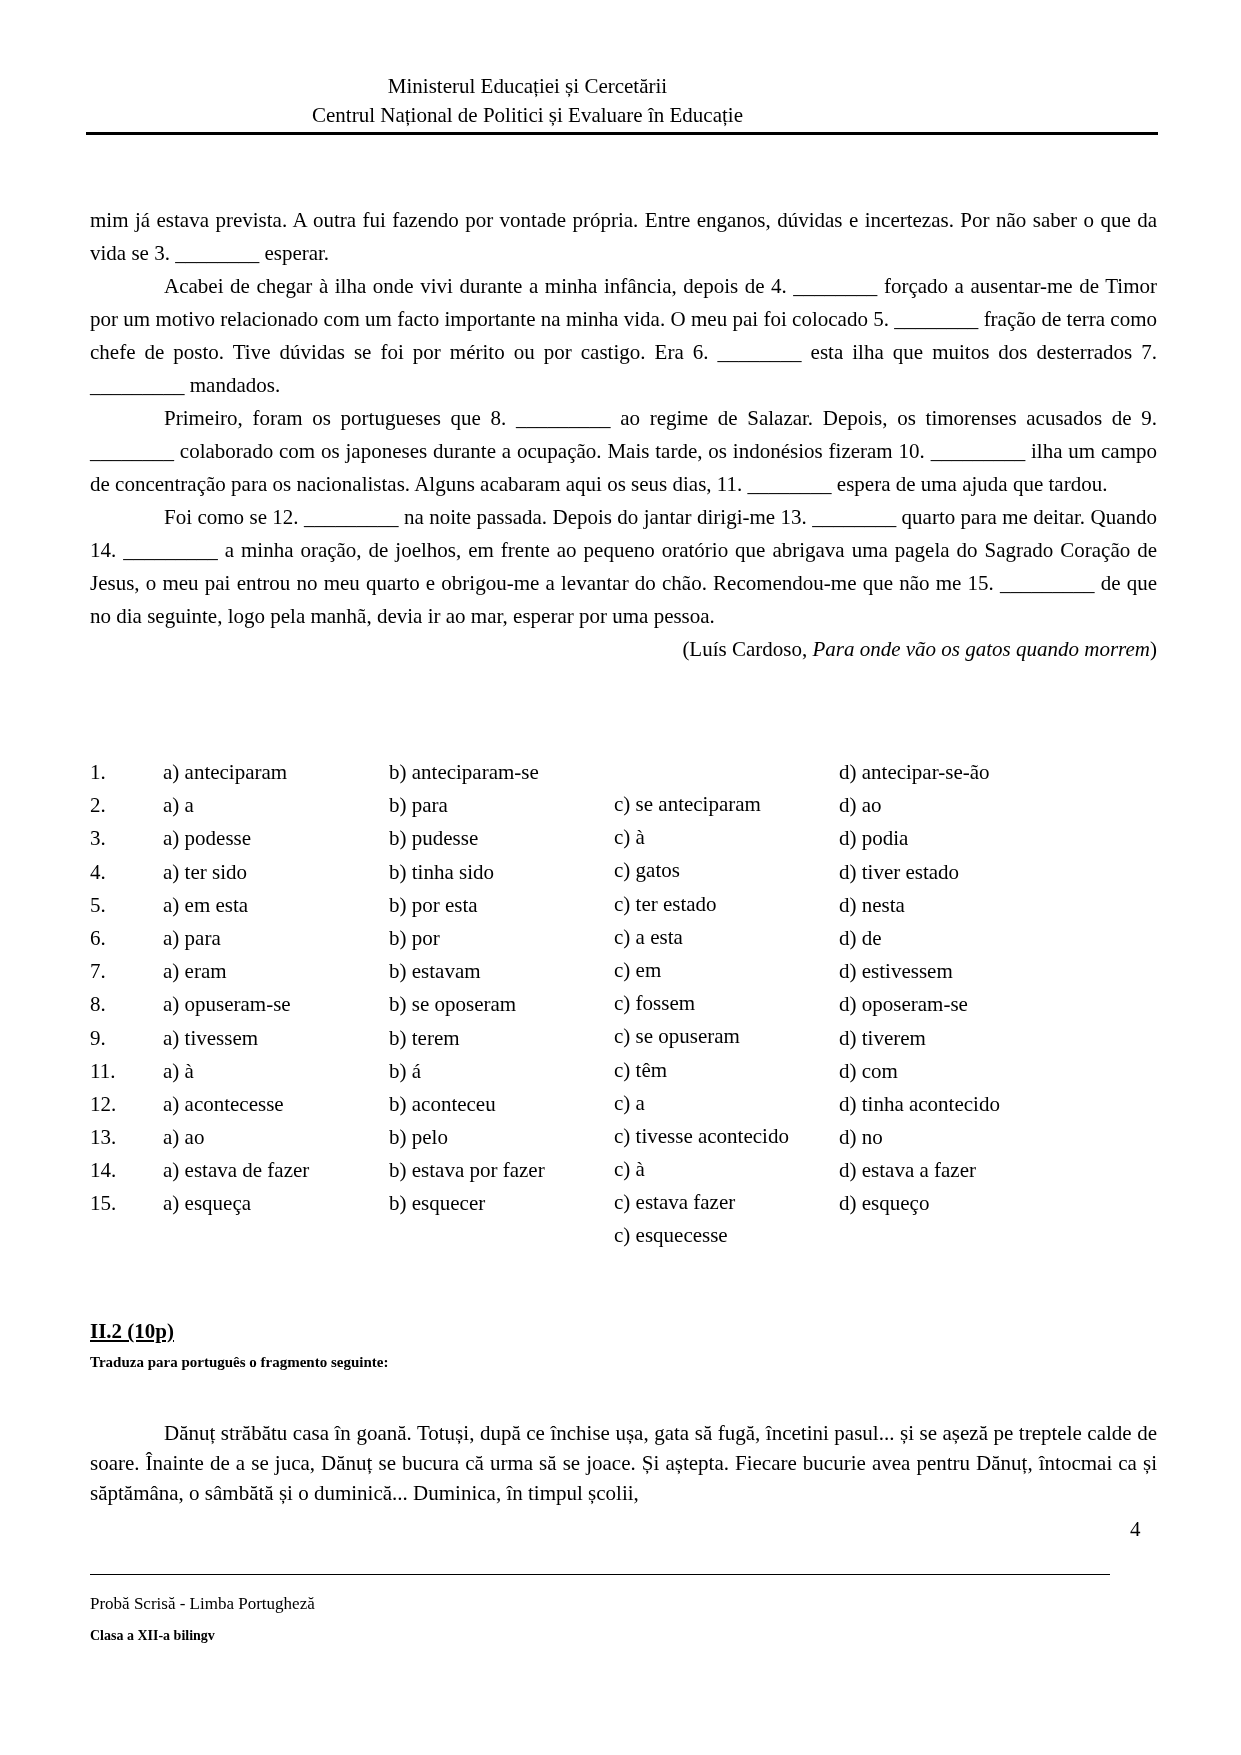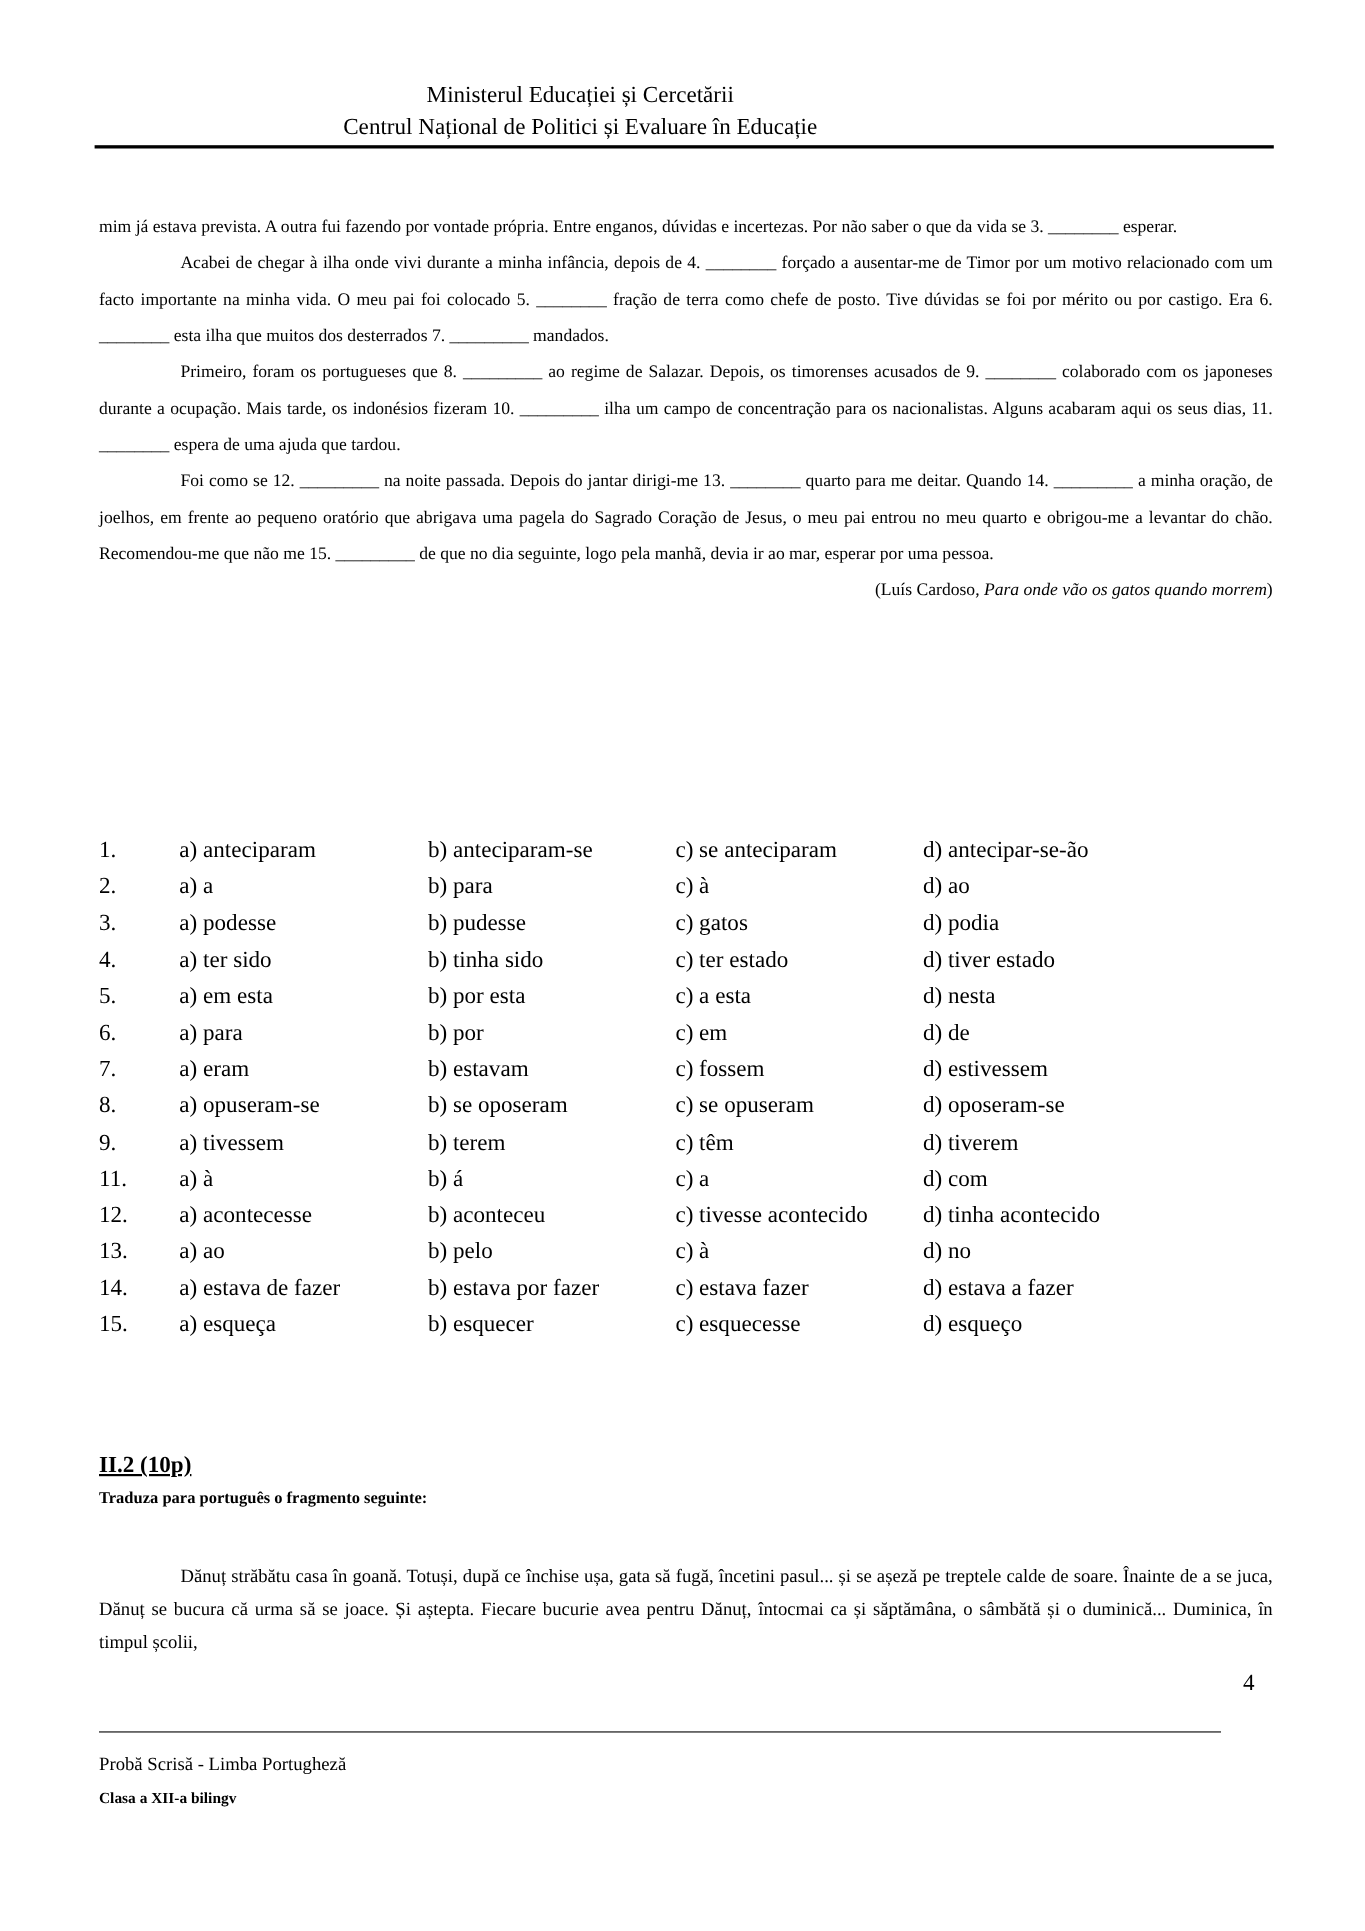--- a/index.html
+++ b/index.html
@@ -8,47 +8,47 @@
     font-family: "Liberation Serif", "DejaVu Serif", serif; color: #000;
   }
   .header {
     position: absolute; left: 0; top: 72px; width: 1055px; text-align: center;
     font-size: 21px; line-height: 29px;
   }
   .header-rule {
     position: absolute; left: 86px; top: 132px; width: 1072px; height: 3px; background: #000;
   }
   .body-text {
-    position: absolute; left: 90px; top: 190px; width: 1067px;
-    font-size: 16px; line-height: 33px; text-align: justify;
+    position: absolute; left: 90px; top: 204px; width: 1067px;
+    font-size: 21px; line-height: 33px; text-align: justify;
   }
   .body-text p { margin: 0; }
   .body-text p.indent { text-indent: 74px; }
   .citation {
     text-align: right; margin: 0;
   }
   .citation i { font-style: italic; }
   .options {
     position: absolute; left: 90px; top: 756px; font-size: 21px; line-height: 33.2px;
   }
   .opt-row { display: flex; height: 33.2px; }
   .opt-num { width: 73px; }
   .opt-a { width: 226px; }
   .opt-b { width: 225px; }
-  .opt-c { width: 225px; white-space: nowrap; }
+  .opt-c { width: 225px; white-space: nowrap; margin-top: 32px; }
   .opt-d { width: 240px; white-space: nowrap; }
   .section-title {
     position: absolute; left: 90px; top: 1317px; font-size: 21px; font-weight: bold;
     text-decoration: underline; line-height: 28px;
   }
   .section-instr {
     position: absolute; left: 90px; top: 1348px; font-size: 15px; font-weight: bold; line-height: 28px;
   }
   .ro-text {
-    position: absolute; left: 90px; top: 1418px; width: 1067px; font-size: 17px; line-height: 30px;
+    position: absolute; left: 90px; top: 1418px; width: 1067px; font-size: 21px; line-height: 30px;
     text-align: justify; text-indent: 74px; margin: 0;
   }
   .page-num {
     position: absolute; left: 1130px; top: 1517px; font-size: 21px;
   }
   .footer-rule {
     position: absolute; left: 90px; top: 1574px; width: 1020px; height: 1px; background: #000;
   }
   .footer-1 {
     position: absolute; left: 90px; top: 1594px; font-size: 17px;

